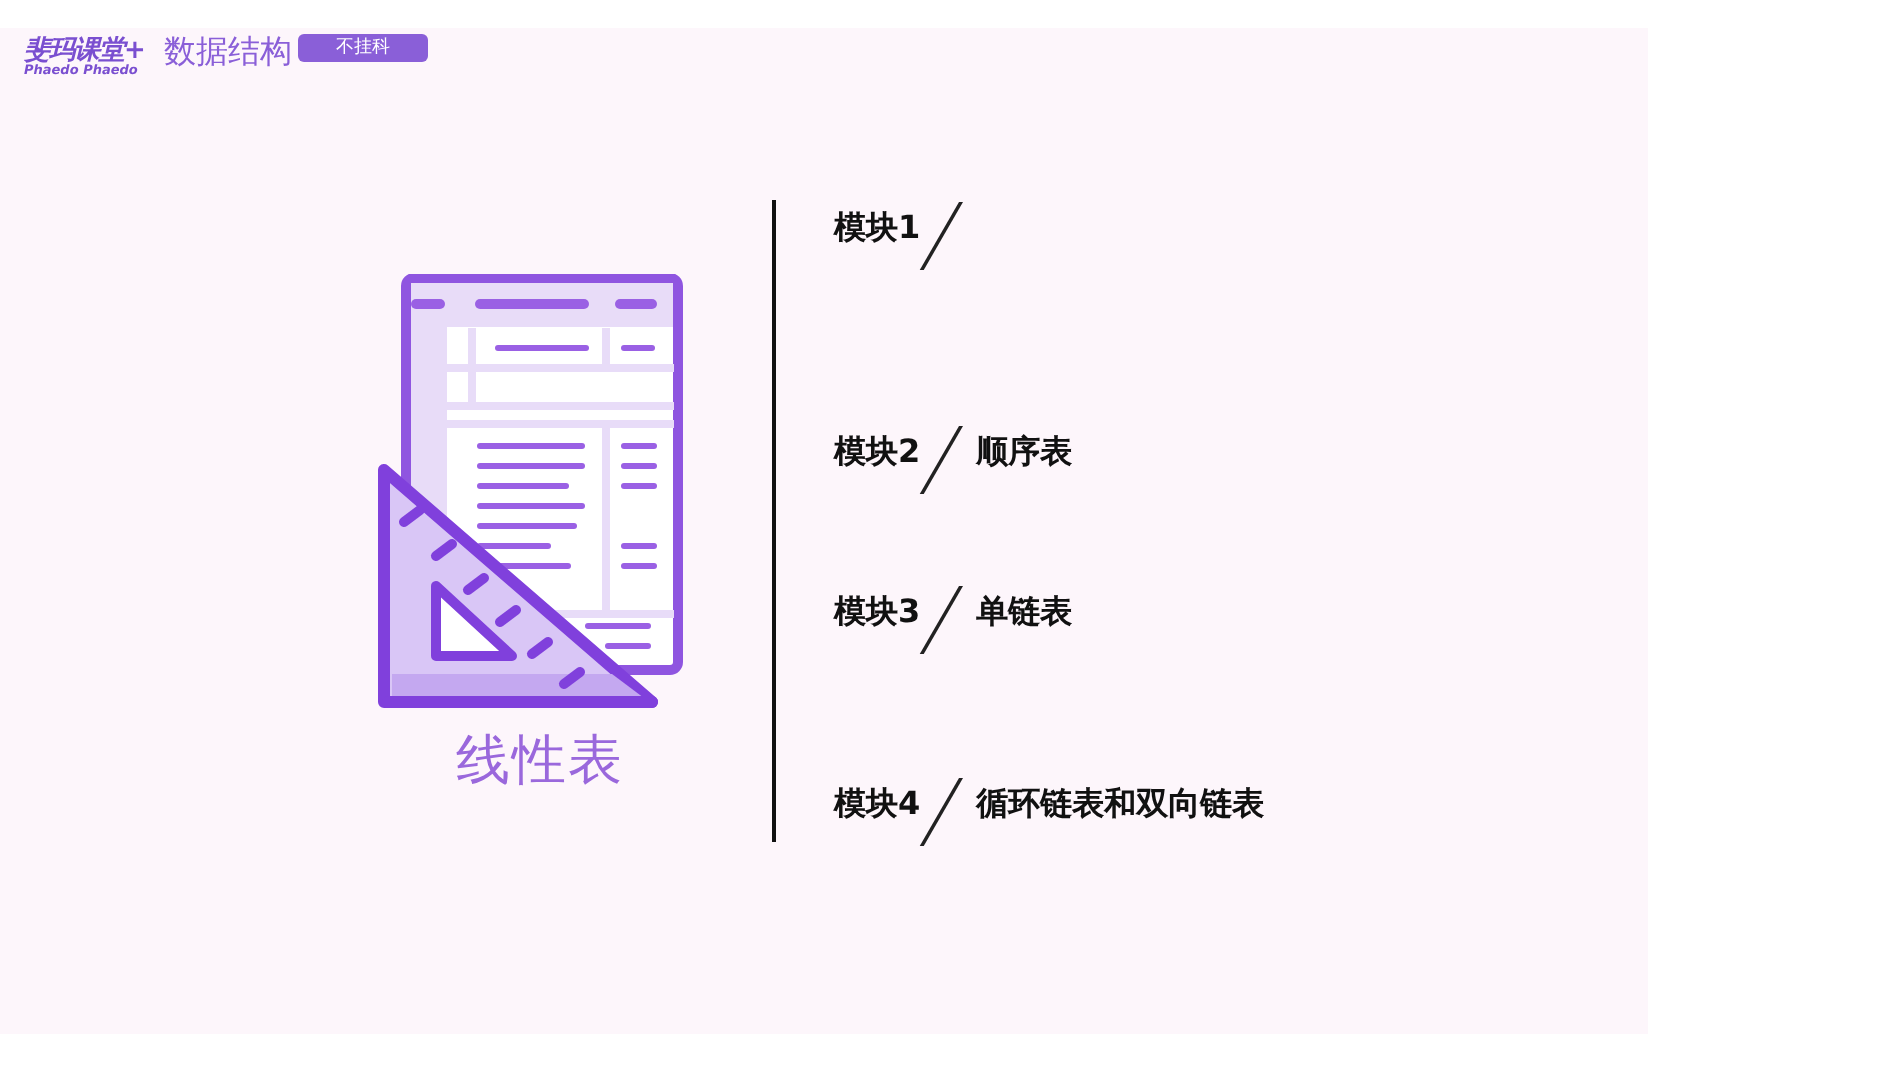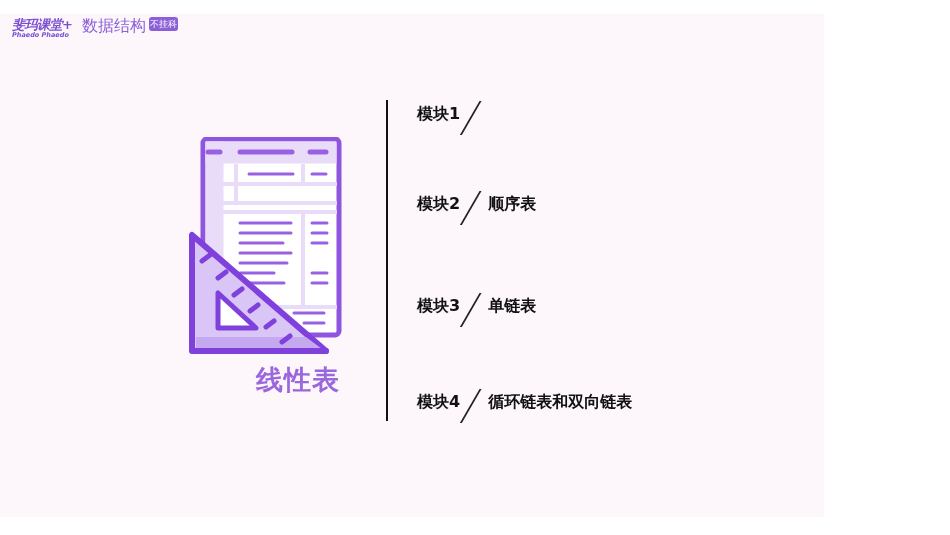--- a/index.html
+++ b/index.html
@@ -26,29 +26,29 @@
       color: #7a4fd0; white-space: nowrap;
     }
     .brand-course {
       position: absolute; left: 70px; top: 0px;
       font-family: "DejaVu Serif", "Liberation Serif", serif;
       font-size: 16px; color: #8a5fd8; white-space: nowrap; text-align: center;
     }
     .brand-badge {
       position: absolute; left: 137px; top: 1px;
       background: #8a5fd8; color: #fff; font-size: 9px;
-      padding: 1px 1px; border-radius: 3px; line-height: 12px;
+      padding: 1px 19px; border-radius: 3px; line-height: 12px;
       font-family: "DejaVu Serif", "Liberation Serif", serif; white-space: nowrap;
     }
     .icon-wrap {
       position: absolute; left: 186px; top: 123px; width: 160px; height: 222px;
     }
     .topic-title {
-      position: absolute; left: 200px; top: 348px; width: 140px; text-align: right;
-      font-size: 27px; font-weight: bold; color: #9a68dc; letter-spacing: 1px;
+      position: absolute; left: 200px; top: 348px; width: 140px; text-align: center;
+      font-size: 27px; font-weight: normal; color: #9a68dc; letter-spacing: 1px;
     }
     .divider {
       position: absolute; left: 386px; top: 86px; width: 2px; height: 321px;
       background: #111;
     }
     .module {
       position: absolute; left: 417px; height: 36px;
       display: flex; align-items: center; white-space: nowrap;
       font-size: 16px; font-weight: bold; color: #111;
     }
@@ -122,21 +122,21 @@
 
   <div class="topic-title">线性表</div>
 
   <div class="divider"></div>
 
   <div class="module" style="top: 82px;">
     <span>模块1</span>
     <span class="slash"></span>
   </div>
 
-  <div class="module" style="top: 172px;">
+  <div class="module" style="top: 194px;">
     <span>模块2</span>
     <span class="slash"></span>
     <span>顺序表</span>
   </div>
 
   <div class="module" style="top: 274px;">
     <span>模块3</span>
     <span class="slash"></span>
     <span>单链表</span>
   </div>

